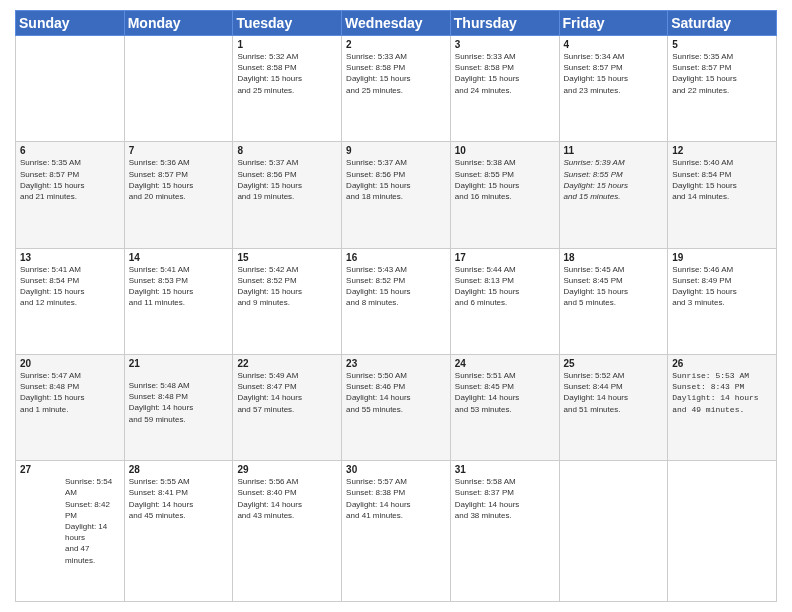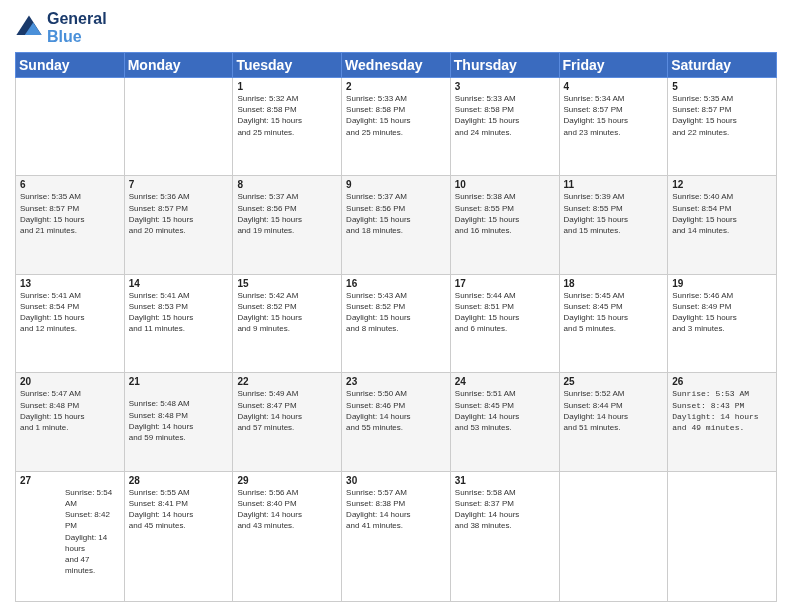--- a/index.html
+++ b/index.html
@@ -85,36 +85,20 @@
       color: #333;
     }
     .empty-cell {
       background: #f9f9f9;
     }
   </style>
 </head>
 <body>
 
 <div class="page">
-  <div class="header">
-    <div class="logo">
-      <svg class="logo-icon" viewBox="0 0 40 40">
-        <polygon points="20,2 38,30 2,30" fill="#1a3a6b"></polygon>
-        <polygon points="26,12 38,30 14,30" fill="#4a90d9"></polygon>
-      </svg>
-      <div>
-        <div style="font-size:16px;font-weight:bold;color:#1a3a6b;">General</div>
-        <div style="font-size:16px;font-weight:bold;color:#4a90d9;">Blue</div>
-      </div>
-    </div>
-    <div class="title-section">
-      <div class="month-title"></div>
-      <div class="location-title"></div>
-    </div>
-  </div>
 
   <table class="calendar">
     <thead>
       <tr>
 
       <th>Sunday</th>
           <th>Monday</th>
           <th>Tuesday</th>
           <th>Wednesday</th>
           <th>Thursday</th>
@@ -193,21 +177,21 @@
           </td>
           <td>
             <span class="day-number">10</span>
             <div class="day-info" style="white-space: pre-line;">Sunrise: 5:38 AM
 Sunset: 8:55 PM
 Daylight: 15 hours
 and 16 minutes.</div>
           </td>
           <td>
             <span class="day-number">11</span>
-            <div class="day-info" style="white-space: pre-line;">Sunrise: 5:39 AM
+            <div class="day-info" style="white-space: pre-line; font-style: italic;">Sunrise: 5:39 AM
 Sunset: 8:55 PM
 Daylight: 15 hours
 and 15 minutes.</div>
           </td>
           <td>
             <span class="day-number">12</span>
             <div class="day-info" style="white-space: pre-line;">Sunrise: 5:40 AM
 Sunset: 8:54 PM
 Daylight: 15 hours
 and 14 minutes.</div>
@@ -238,21 +222,21 @@
           <td>
             <span class="day-number">16</span>
             <div class="day-info" style="white-space: pre-line;">Sunrise: 5:43 AM
 Sunset: 8:52 PM
 Daylight: 15 hours
 and 8 minutes.</div>
           </td>
           <td>
             <span class="day-number">17</span>
             <div class="day-info" style="white-space: pre-line;">Sunrise: 5:44 AM
-Sunset: 8:51 PM
+Sunset: 8:13 PM
 Daylight: 15 hours
 and 6 minutes.</div>
           </td>
           <td>
             <span class="day-number">18</span>
             <div class="day-info" style="white-space: pre-line;">Sunrise: 5:45 AM
 Sunset: 8:45 PM
 Daylight: 15 hours
 and 5 minutes.</div>
           </td>

